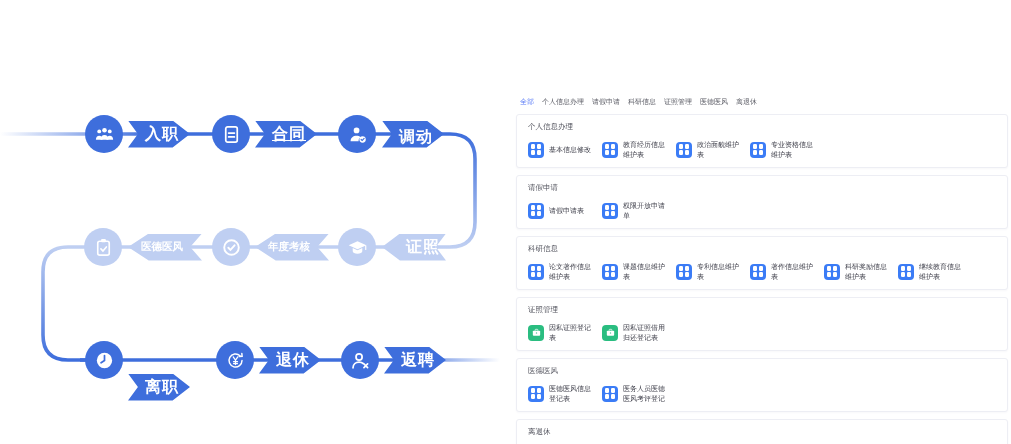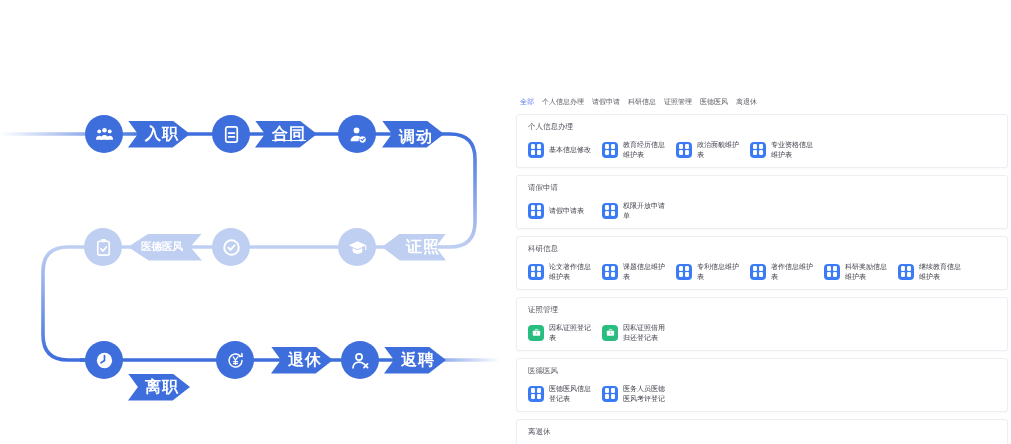--- a/index.html
+++ b/index.html
@@ -124,20 +124,23 @@
       </div>
       <div class="flow-arrow light small" style="left: 128px; top: 137.5px; width: 68px;">
         <span>医德医风</span>
       </div>
       <div class="flow-circle light" style="left: 212px; top: 132px;">
         <svg viewBox="0 0 24 24" fill="none" stroke="#fff" stroke-width="2" stroke-linecap="round">
           <circle cx="12" cy="12" r="7.6"></circle>
           <path d="M8.7 12.3l2.2 2.2 4.3-4.8"></path>
         </svg>
       </div>
+      <div class="flow-arrow light small" style="left: 255px; top: 137.5px; width: 68px;">
+        <span>年度考核</span>
+      </div>
       <div class="flow-circle light" style="left: 338px; top: 132px;">
         <svg viewBox="0 0 24 24" fill="#fff">
           <path d="M12 5.5L2.8 9.7 12 13.9l9.2-4.2z"></path>
           <path d="M7 12.6v3.4c0 1.3 2.2 2.6 5 2.6s5-1.3 5-2.6v-3.4l-5 2.3z"></path>
           <rect x="20" y="9.7" width="1.2" height="5" rx=".6"></rect>
         </svg>
       </div>
       <div class="flow-arrow light" style="left: 382px; top: 137.5px; width: 58px; justify-content: flex-end;">
         <span>证照</span>
       </div>
@@ -150,21 +153,21 @@
       <div class="flow-arrow dark" style="left: 128px; top: 250.5px; width: 56px; margin-top: 27px;">
         <span>离职</span>
       </div>
       <div class="flow-circle dark" style="left: 216px; top: 245px;">
         <svg viewBox="0 0 24 24" fill="none" stroke="#fff" stroke-width="1.5" stroke-linecap="round">
           <path d="M18.8 12a6.8 6.8 0 11-2.1-4.9"></path>
           <path d="M18.6 4.6l.3 3-3 .3"></path>
           <path d="M9.6 8.3l2.4 3.4 2.4-3.4M12 11.7v4.6M9.9 13.2h4.2M9.9 15.2h4.2" stroke-width="1.3"></path>
         </svg>
       </div>
-      <div class="flow-arrow dark" style="left: 271px; top: 250.5px; width: 56px;">
+      <div class="flow-arrow dark" style="left: 259px; top: 250.5px; width: 56px;">
         <span>退休</span>
       </div>
       <div class="flow-circle dark" style="left: 341px; top: 245px;">
         <svg viewBox="0 0 24 24" fill="none" stroke="#fff" stroke-width="1.8" stroke-linecap="round">
           <circle cx="10.5" cy="8.3" r="3.2"></circle>
           <path d="M4.2 19.6c0-3.7 2.9-5.9 6.3-5.9 1.7 0 3.2.5 4.3 1.4"></path>
           <path d="M15.6 15.6l3.8 3.8M19.4 15.6l-3.8 3.8"></path>
         </svg>
       </div>
       <div class="flow-arrow dark" style="left: 384px; top: 250.5px; width: 56px;">

